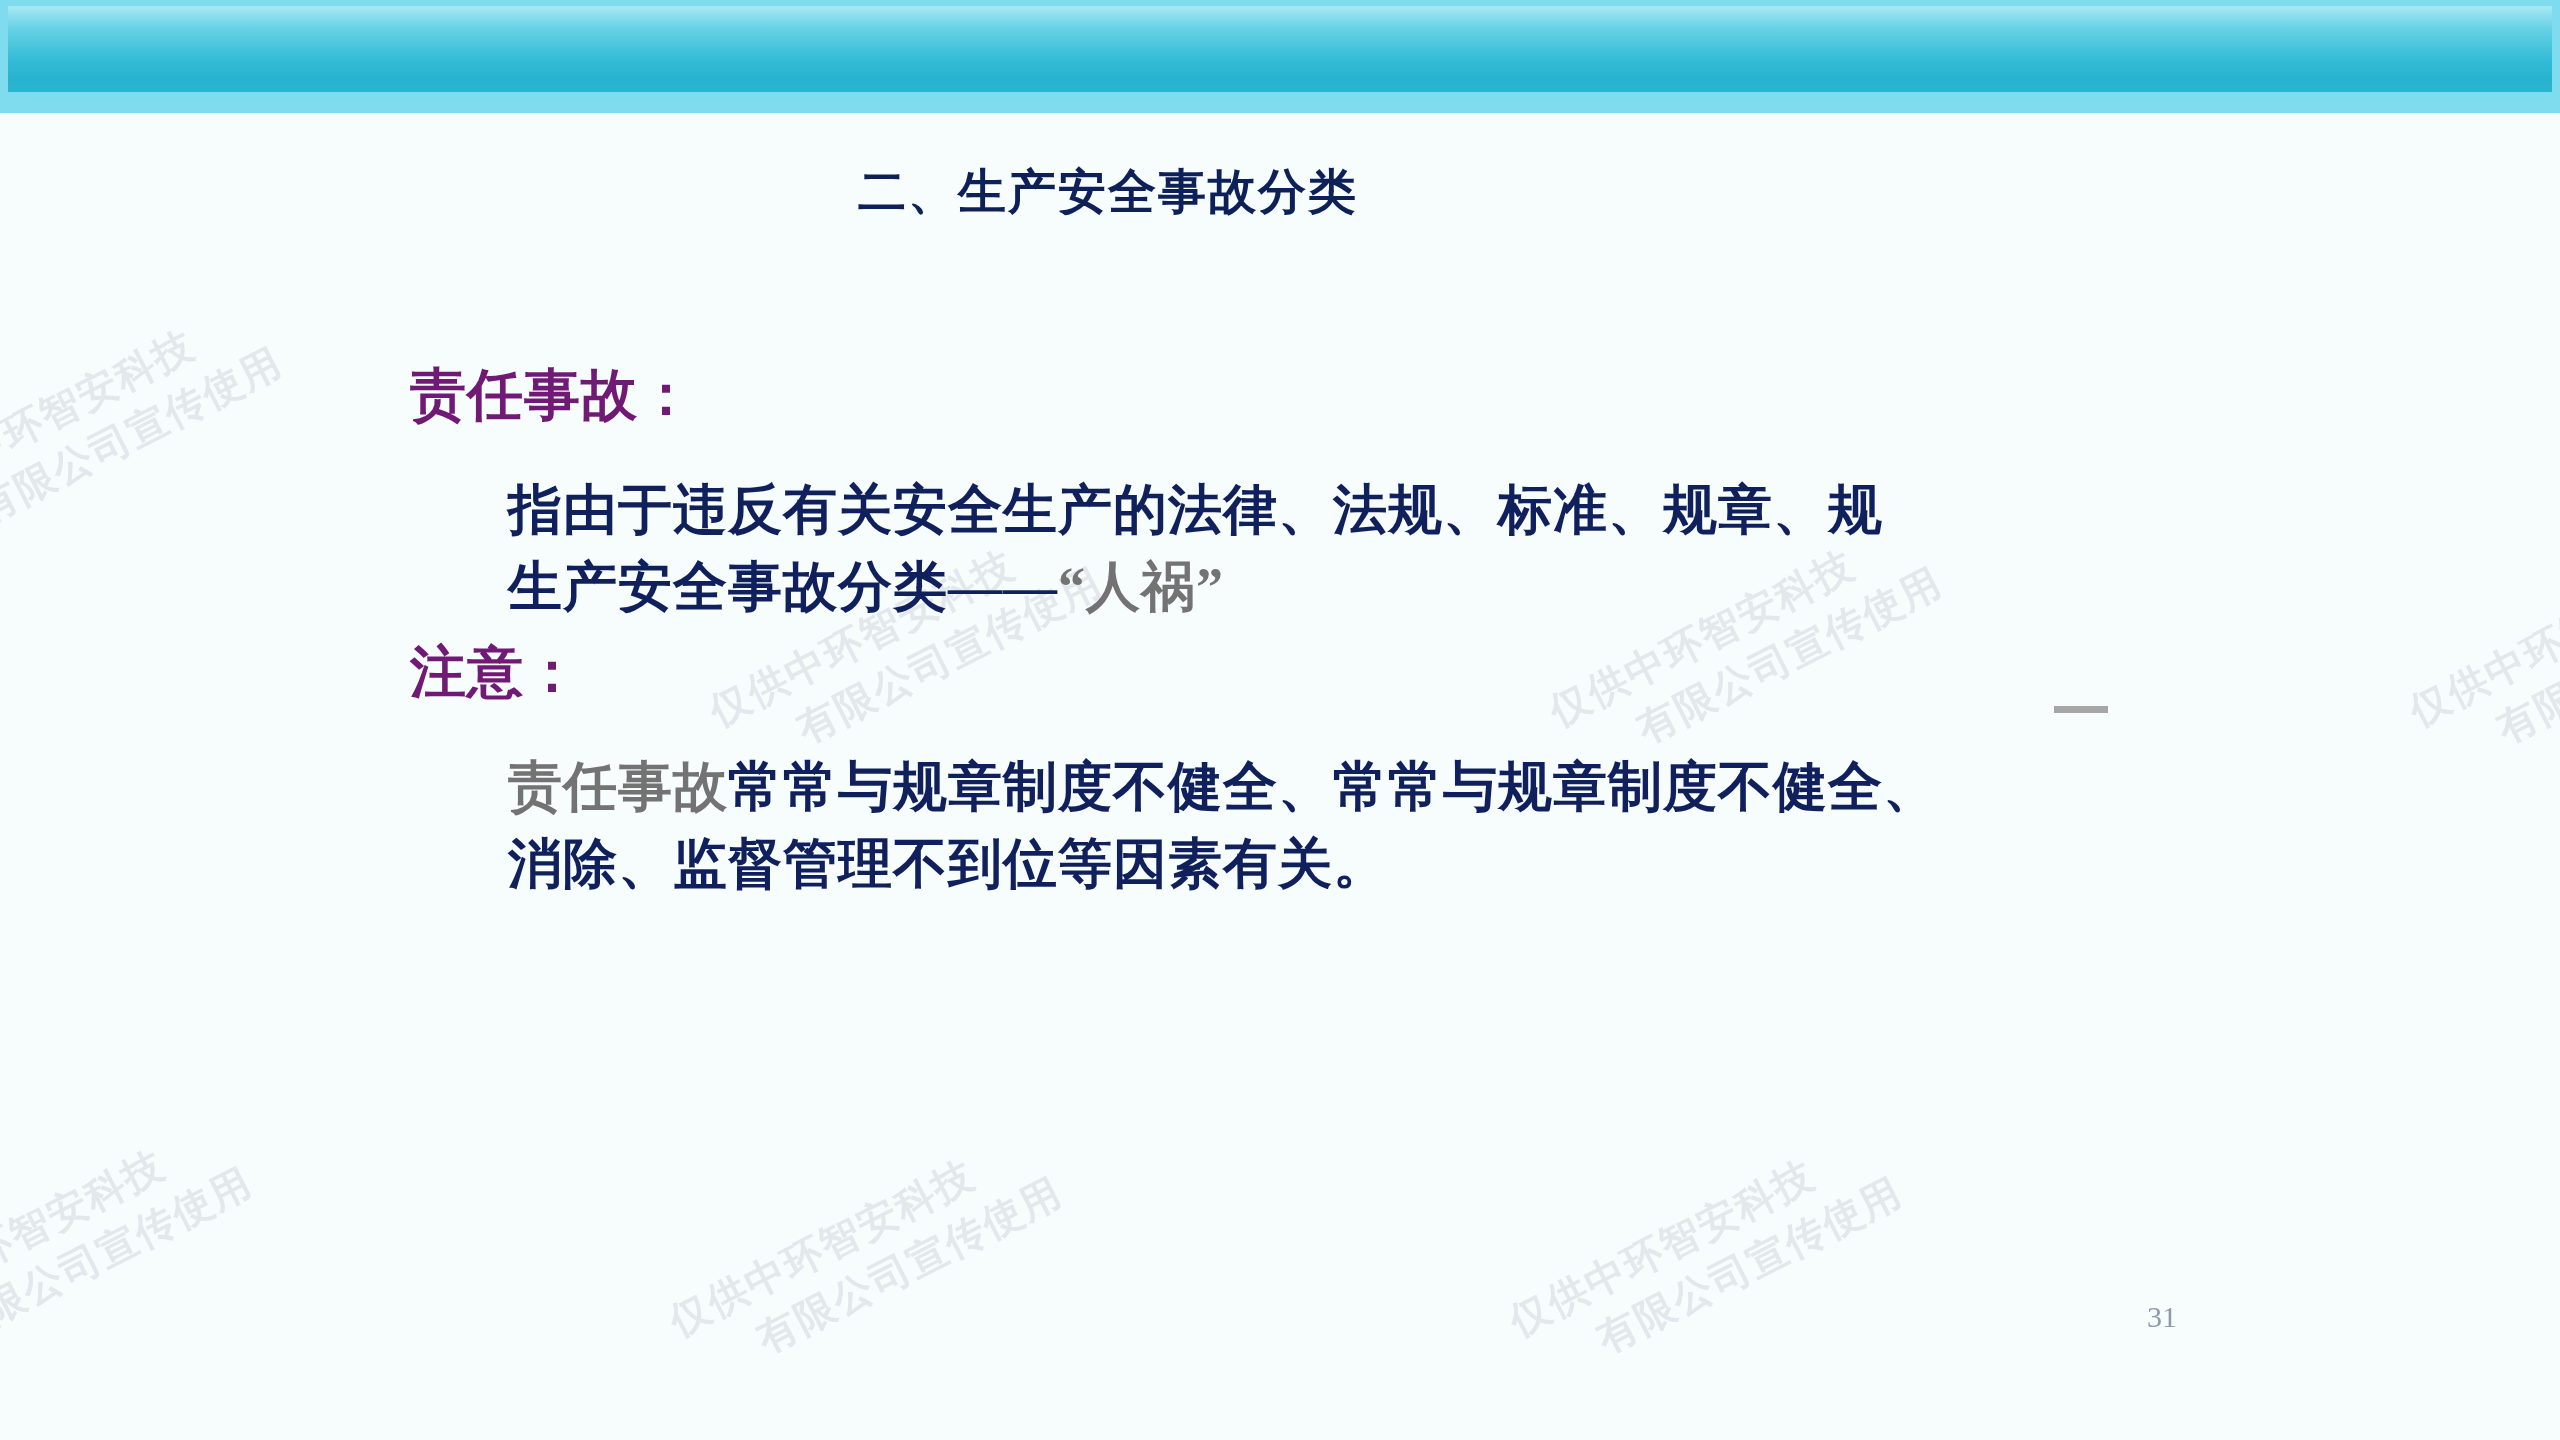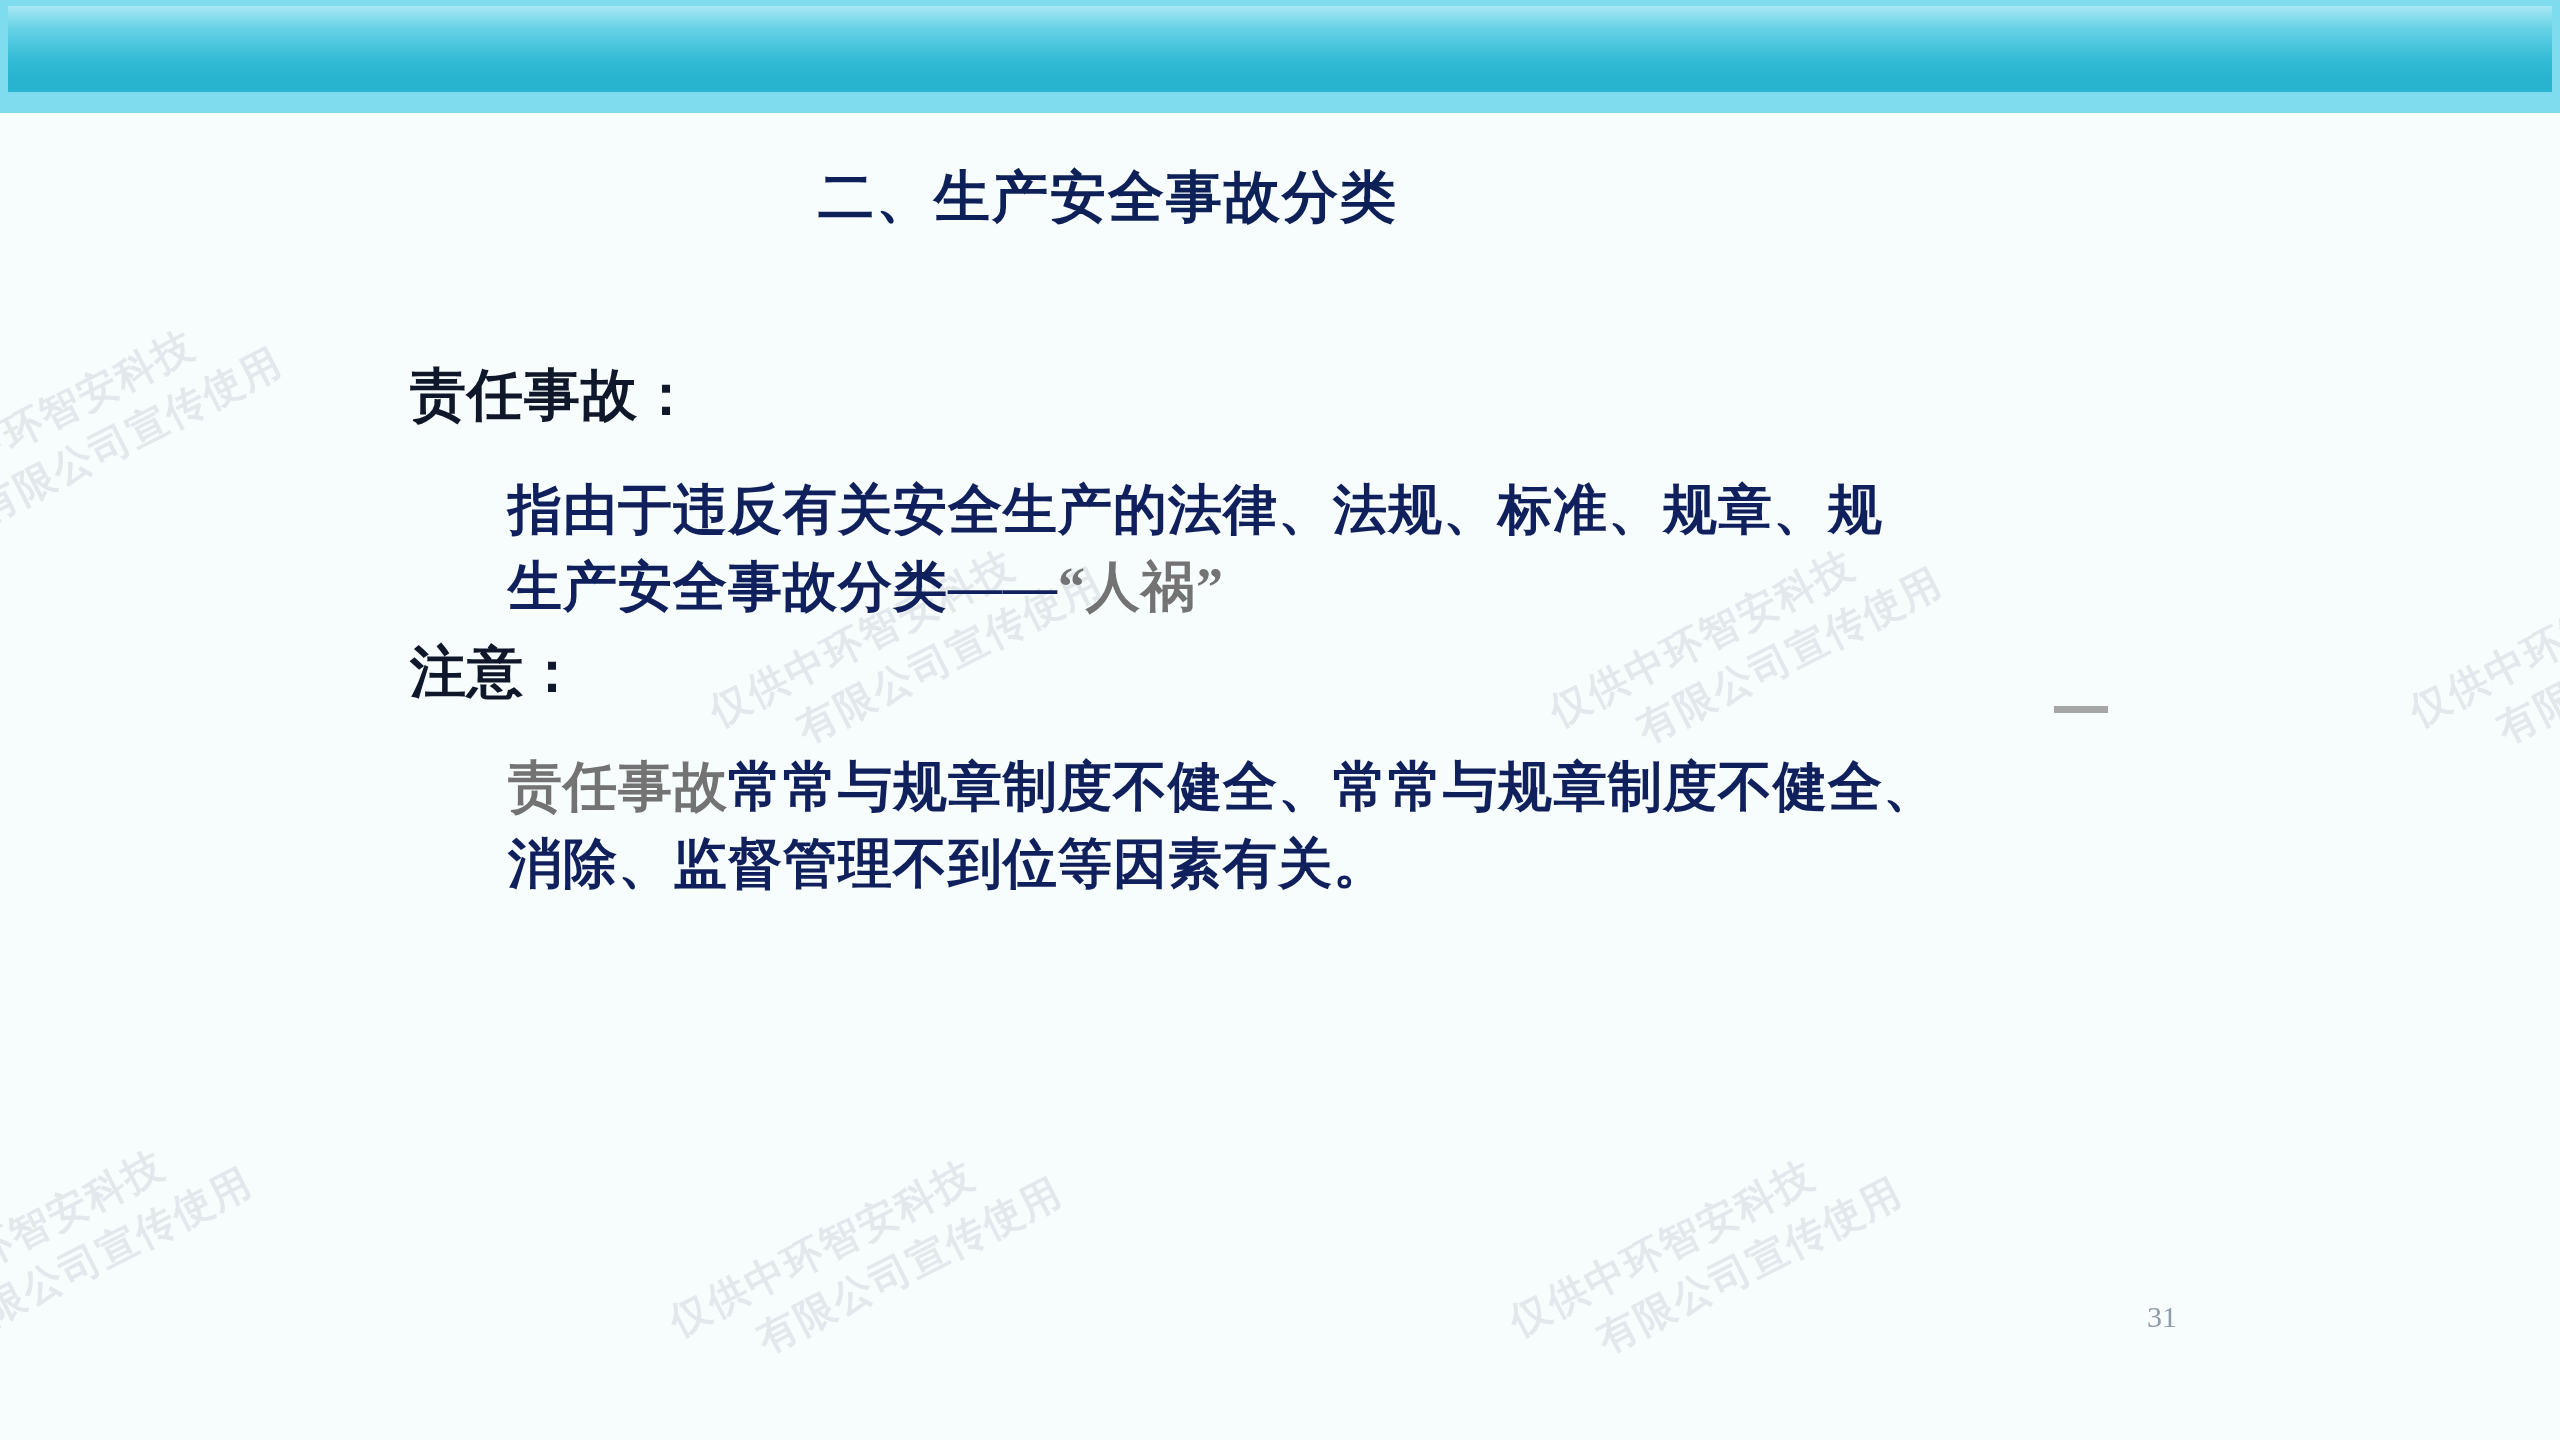--- a/index.html
+++ b/index.html
@@ -43,39 +43,39 @@
                 #29b5cf 100%);
   }
 
   
   #title {
     position: absolute;
     left: 0;
     top: 160px;
     width: 2216px;
     text-align: center;
-    font-size: 56px;
+    font-size: 48px;
     font-weight: bold;
     color: #0d2158;
     letter-spacing: 2px;
     white-space: nowrap;
   }
 
   
   #body-area {
     position: absolute;
     left: 410px;
     top: 360px;
     width: 1780px;
   }
 
   .lead {
     font-size: 56px;
     font-weight: bold;
-    color: #0f172a;
+    color: #701a75;
     line-height: 1.25;
     letter-spacing: 1px;
   }
 
   .para {
     font-size: 54px;
     font-weight: bold;
     color: #10205c;
     line-height: 1.42;
     letter-spacing: 1px;

